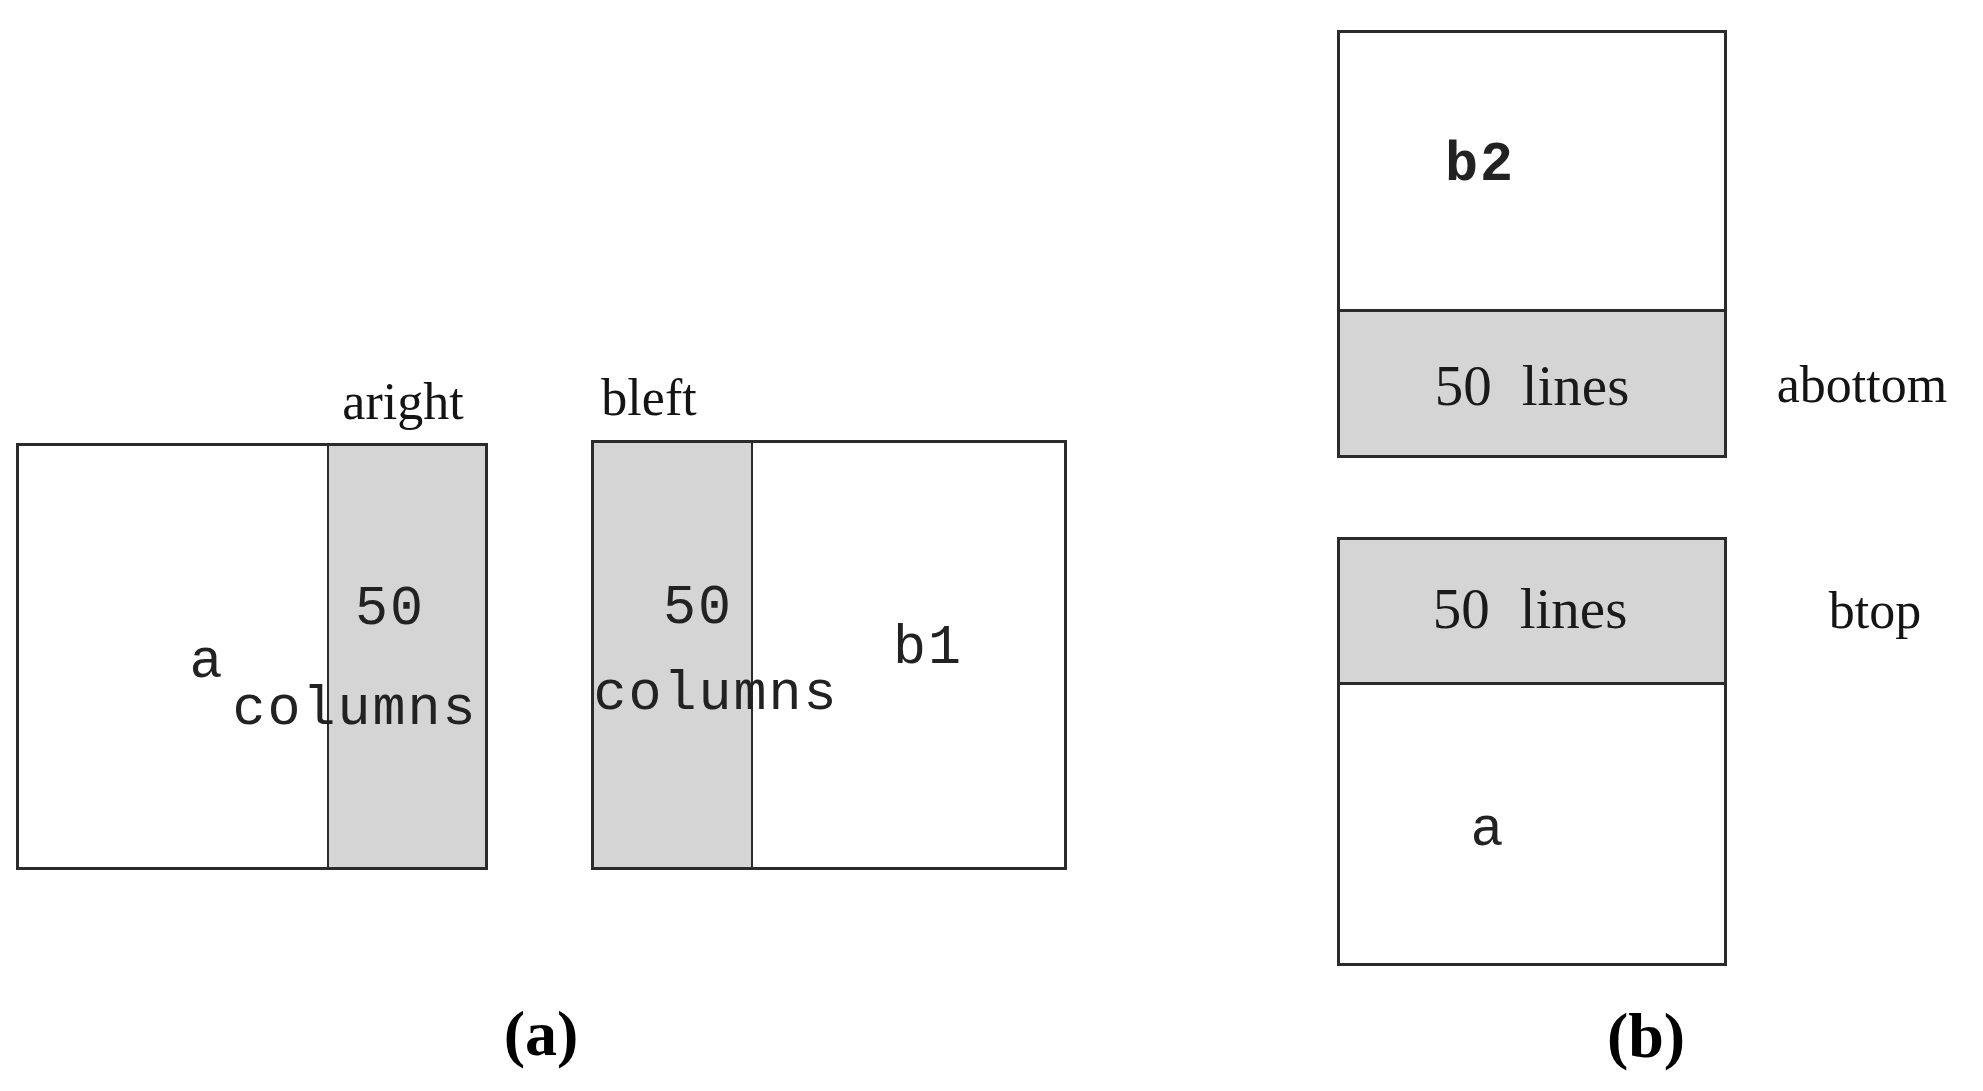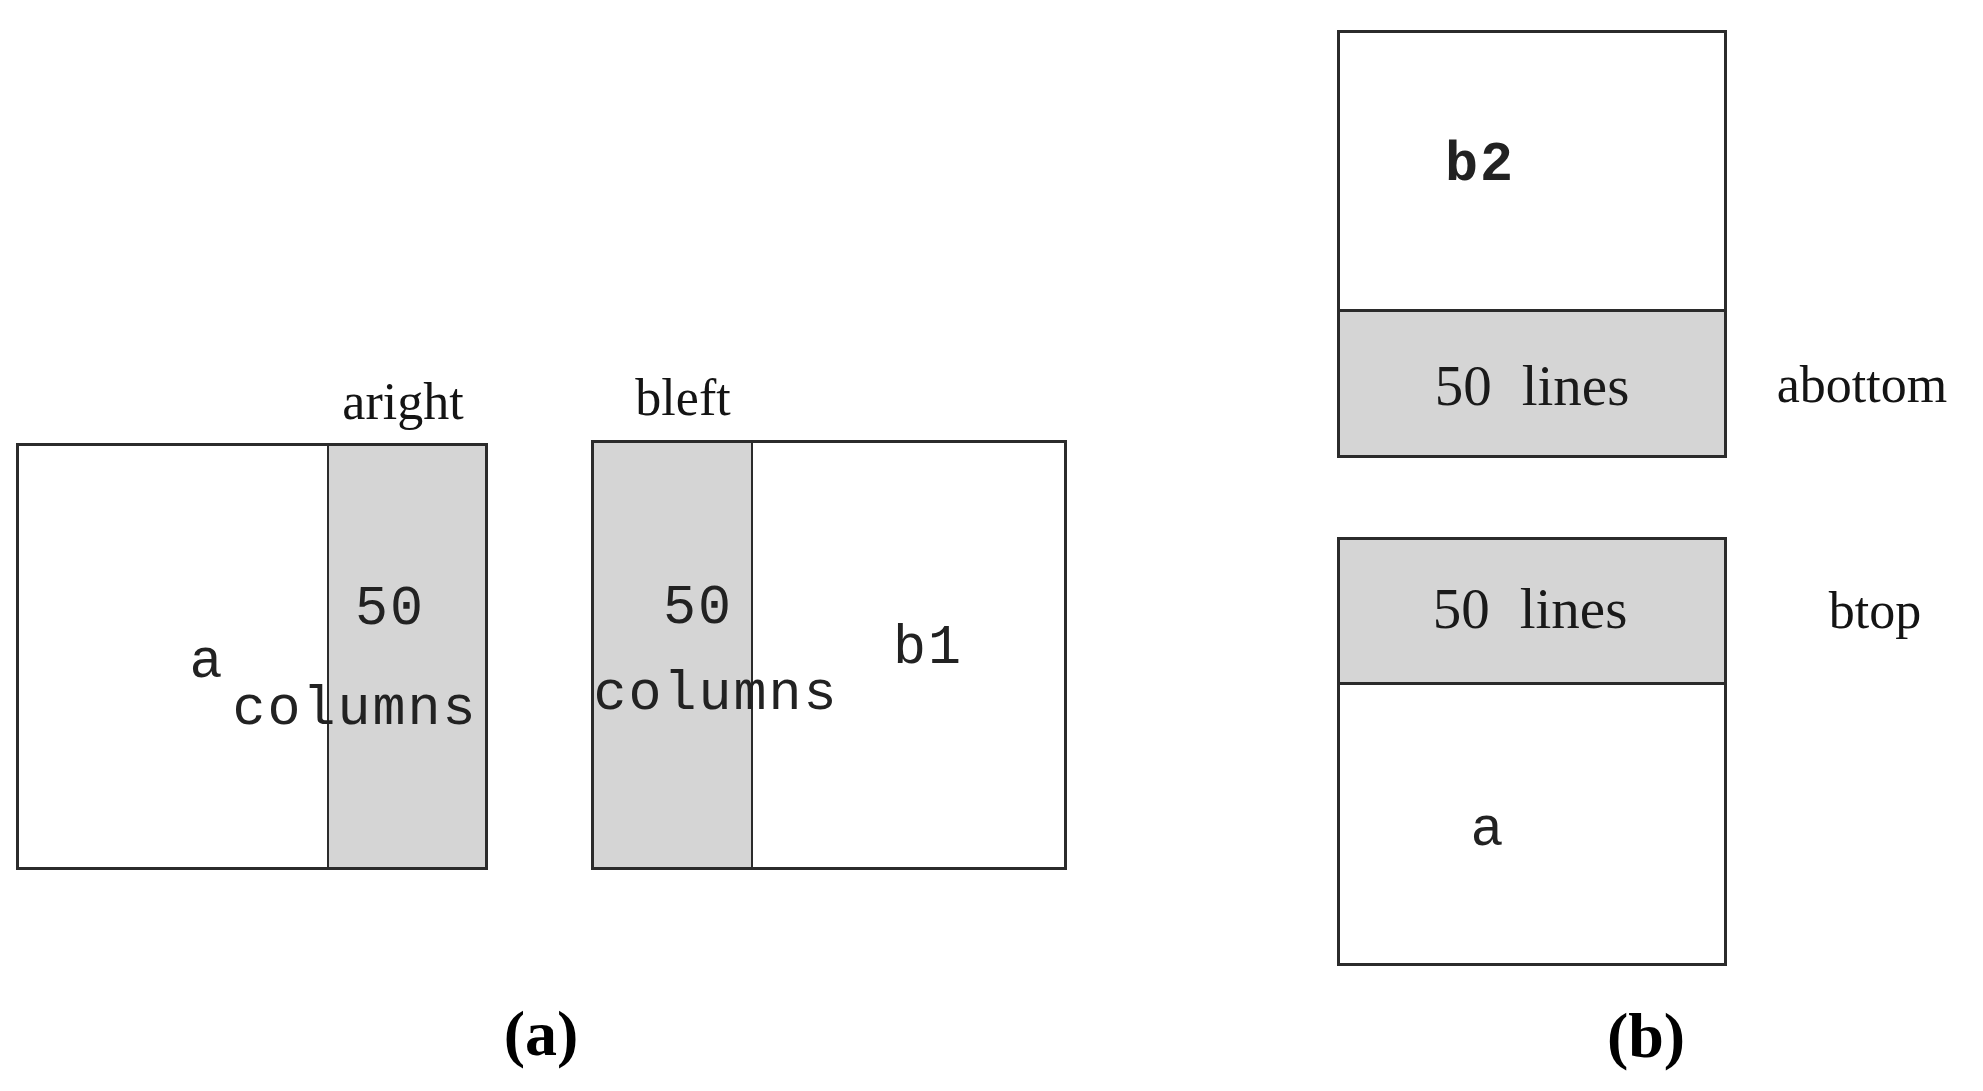--- a/index.html
+++ b/index.html
@@ -61,21 +61,21 @@
     color: #000000;
   }
 </style>
 </head>
 <body>
 
 <div class="stage">
 
   <span class="txt serif" style="left:403px; top:402px;">aright</span>
 
-  <span class="txt serif" style="left:683px; top:398px;">bleft</span>
+  <span class="txt serif" style="left:649px; top:398px;">bleft</span>
 
   <div class="rect" style="left:16px; top:443px; width:472px; height:427px;">
     <div class="strip col-right" style="width:156px;"></div>
   </div>
 
   <span class="txt mono" style="left:390px; top:609px;">50</span>
   <span class="txt mono" style="left:355px; top:709px;">columns</span>
   <span class="txt mono" style="left:207px; top:662px;">a</span>
 
   <div class="rect" style="left:591px; top:440px; width:476px; height:430px;">

